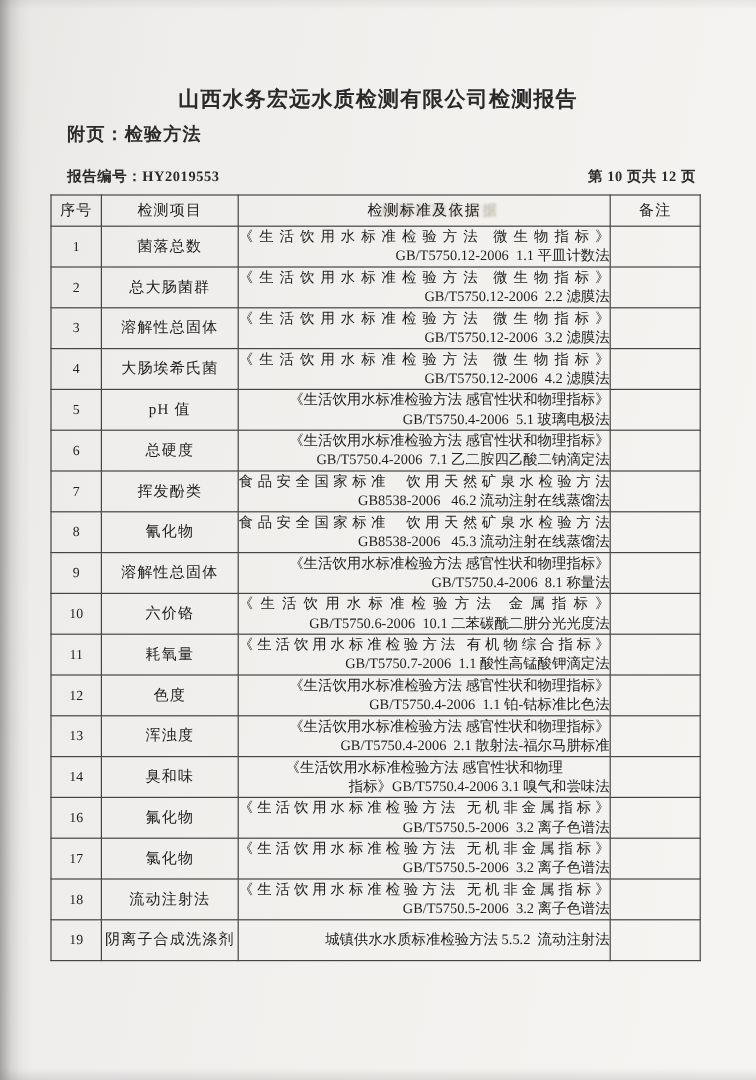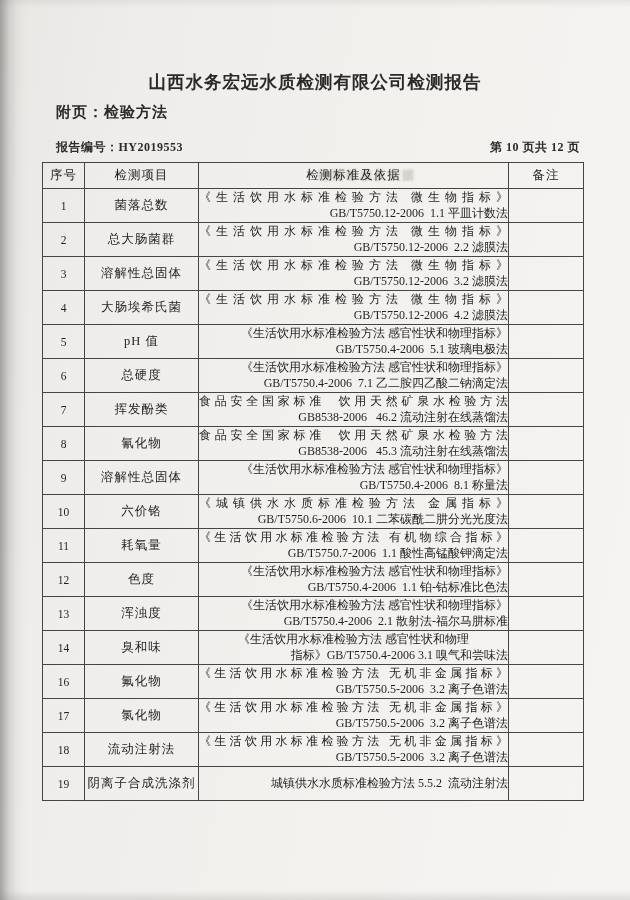--- a/index.html
+++ b/index.html
@@ -188,21 +188,21 @@
     <td class="c-std">
       <span class="std-line">《生活饮用水标准检验方法 感官性状和物理指标》</span>
       <span class="std-line">GB/T5750.4-2006  8.1 称量法</span>
     </td>
     <td class="c-note"></td>
   </tr>
         <tr>
     <td class="c-no">10</td>
     <td class="c-item">六价铬</td>
     <td class="c-std">
-      <span class="std-line justify">《城镇供水水质标准检验方法 金属指标》</span>
+      <span class="std-line justify">《生活饮用水标准检验方法 金属指标》</span>
       <span class="std-line">GB/T5750.6-2006  10.1 二苯碳酰二肼分光光度法</span>
     </td>
     <td class="c-note"></td>
   </tr>
         <tr>
     <td class="c-no">11</td>
     <td class="c-item">耗氧量</td>
     <td class="c-std">
       <span class="std-line justify">《生活饮用水标准检验方法 有机物综合指标》</span>
       <span class="std-line">GB/T5750.7-2006  1.1 酸性高锰酸钾滴定法</span>

